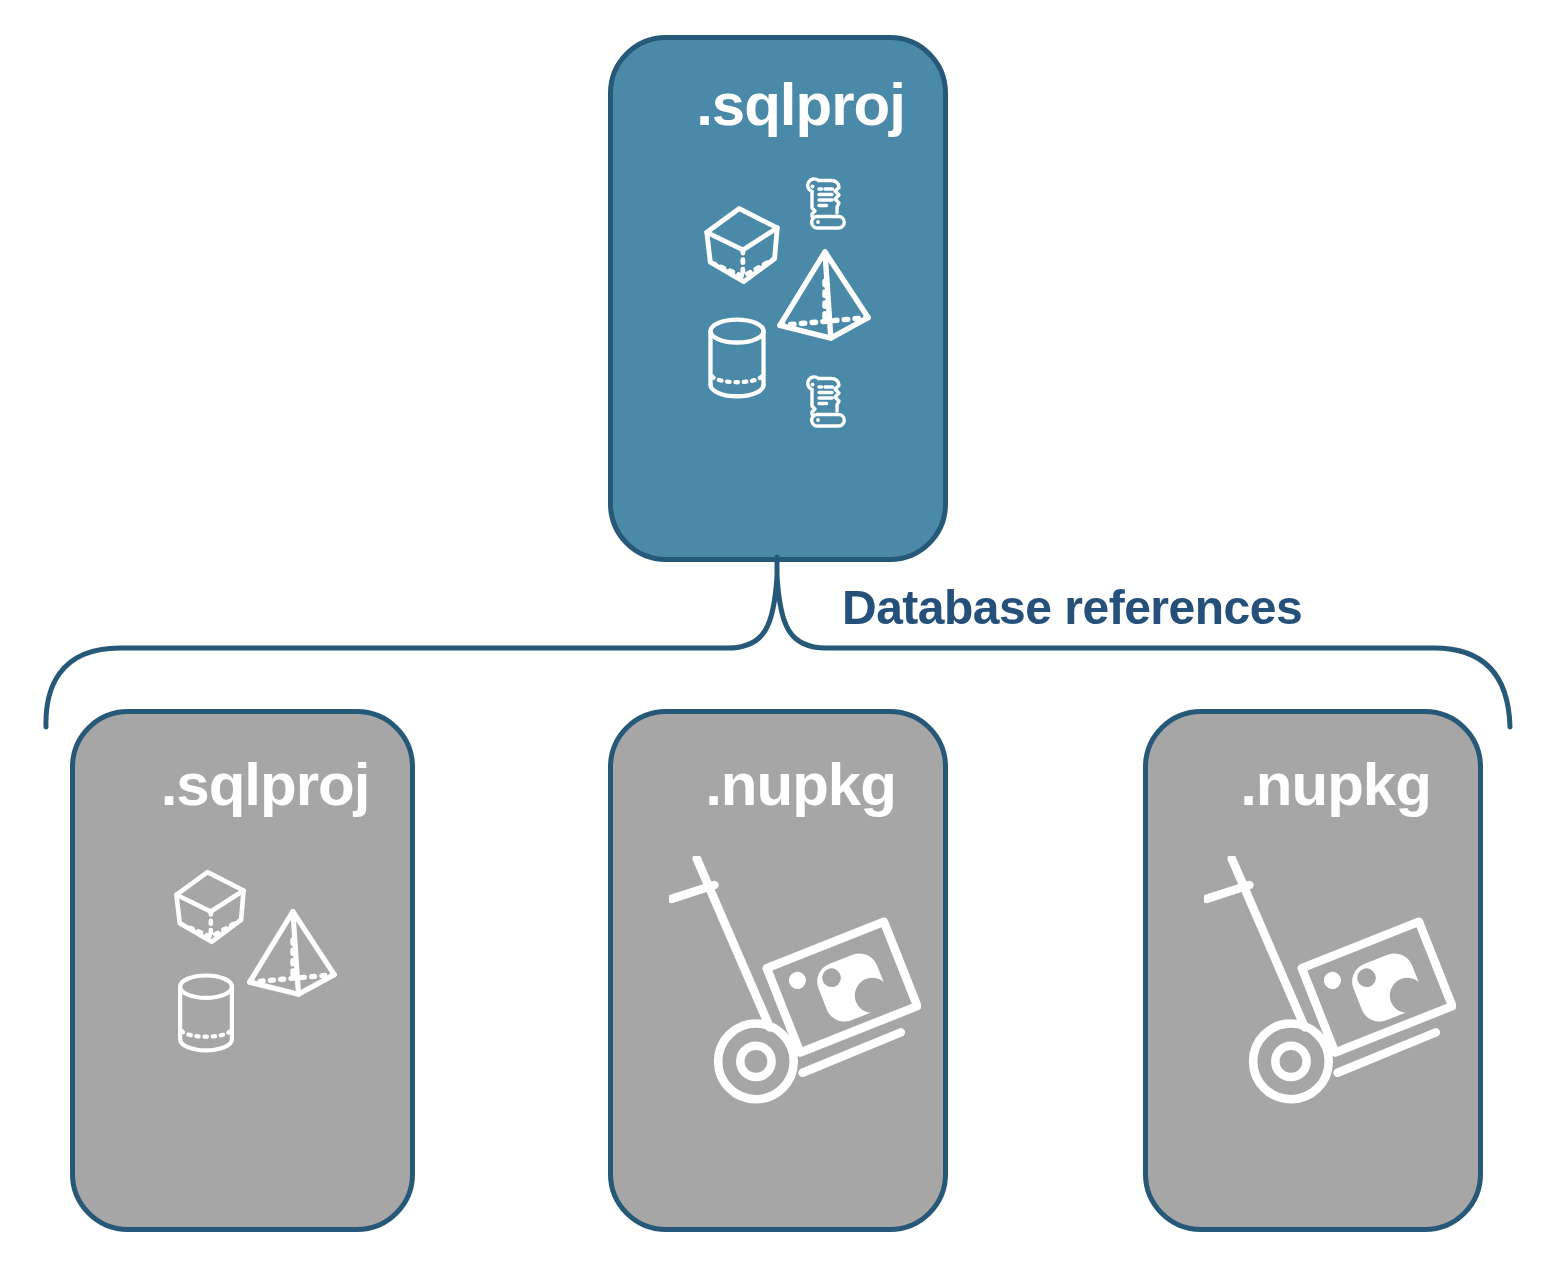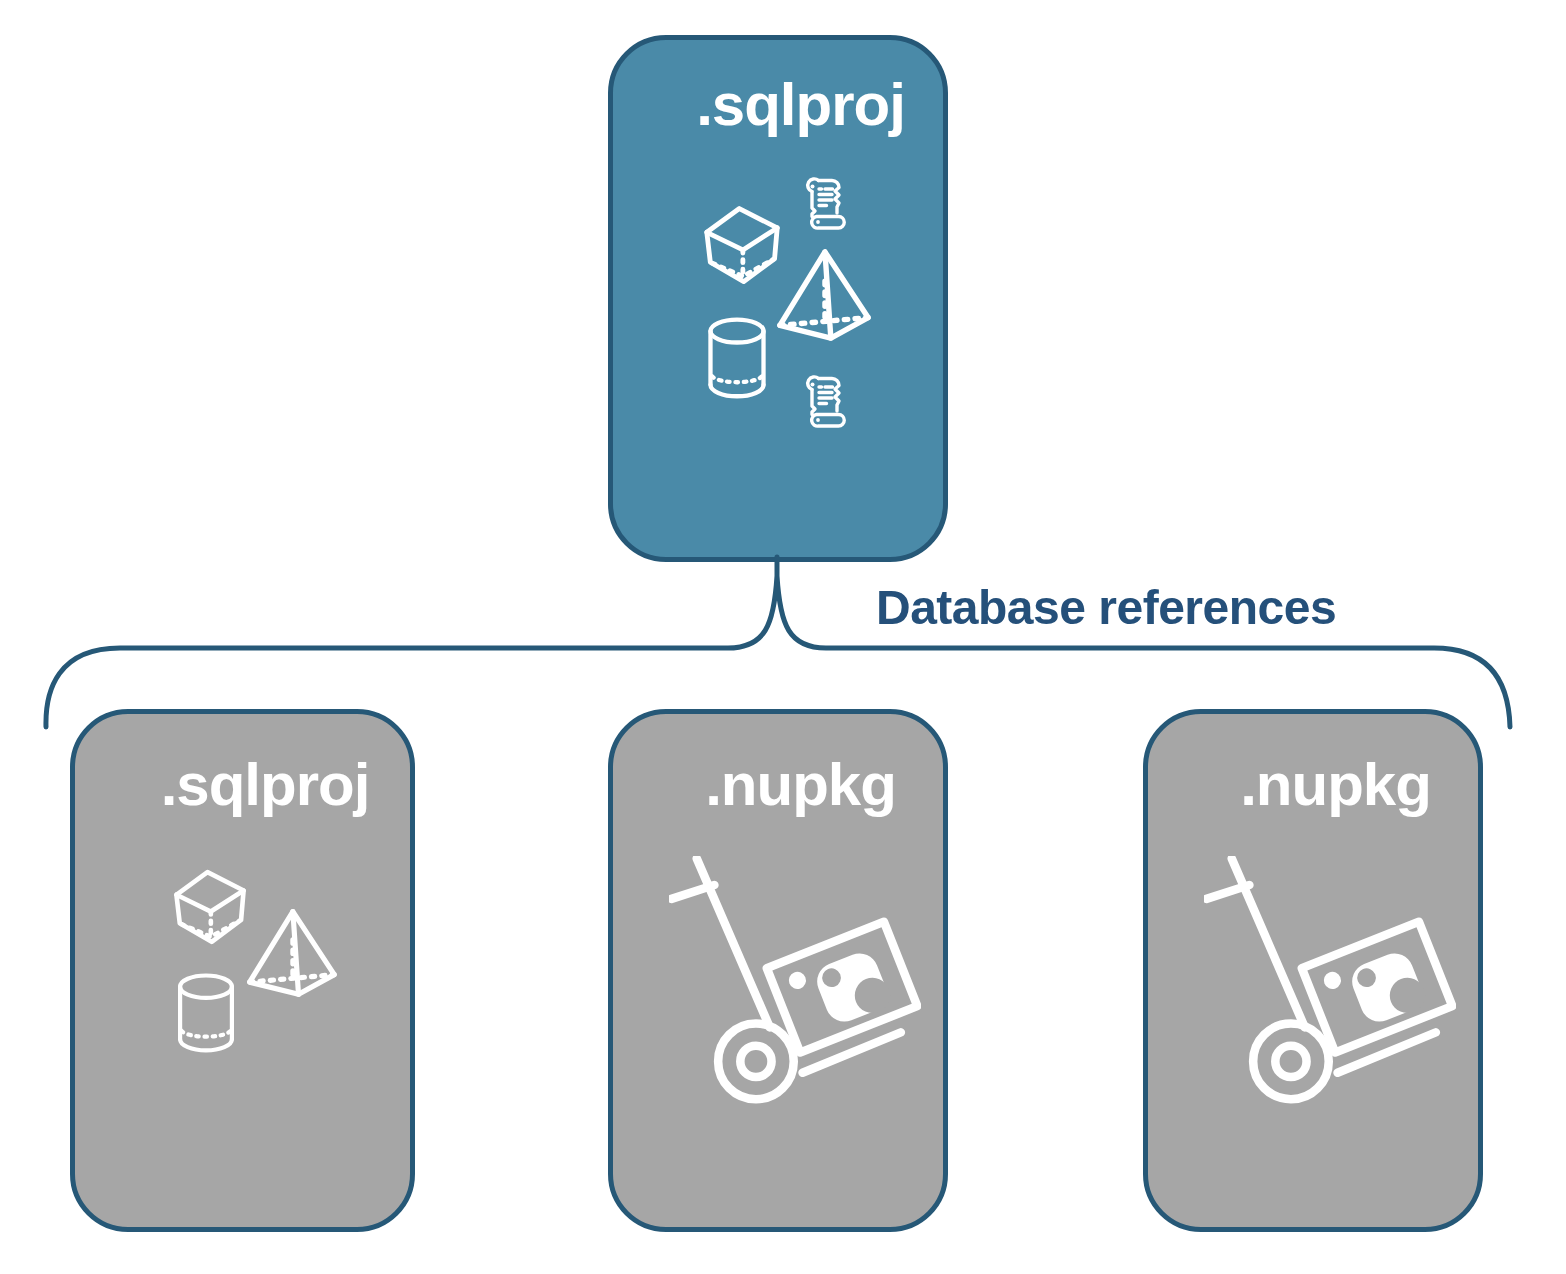--- a/index.html
+++ b/index.html
@@ -19,21 +19,21 @@
     position:absolute;left:0;right:0;text-align:center;
     color:var(--icon-white,#fff);font-weight:bold;font-size:60px;
     letter-spacing:-1px;
     padding-left:45px;
   }
   .icon{position:absolute;}
   .brace-svg{position:absolute;left:0;top:0;pointer-events:none;}
   .edge-label{
     position:absolute;left:842px;top:580px;
     color:var(--label-navy,#25507A);font-weight:bold;font-size:48px;
-    letter-spacing:-0.5px;white-space:nowrap;margin-left:34px;
+    letter-spacing:-0.5px;white-space:nowrap;
   }
 </style>
 </head>
 <body>
 
 <div class="canvas">
 
   <div class="node node-root" style="left:608px;top:35px;width:340px;height:527px;">
     <div class="node-label" style="top:30px;">.sqlproj</div>
 

